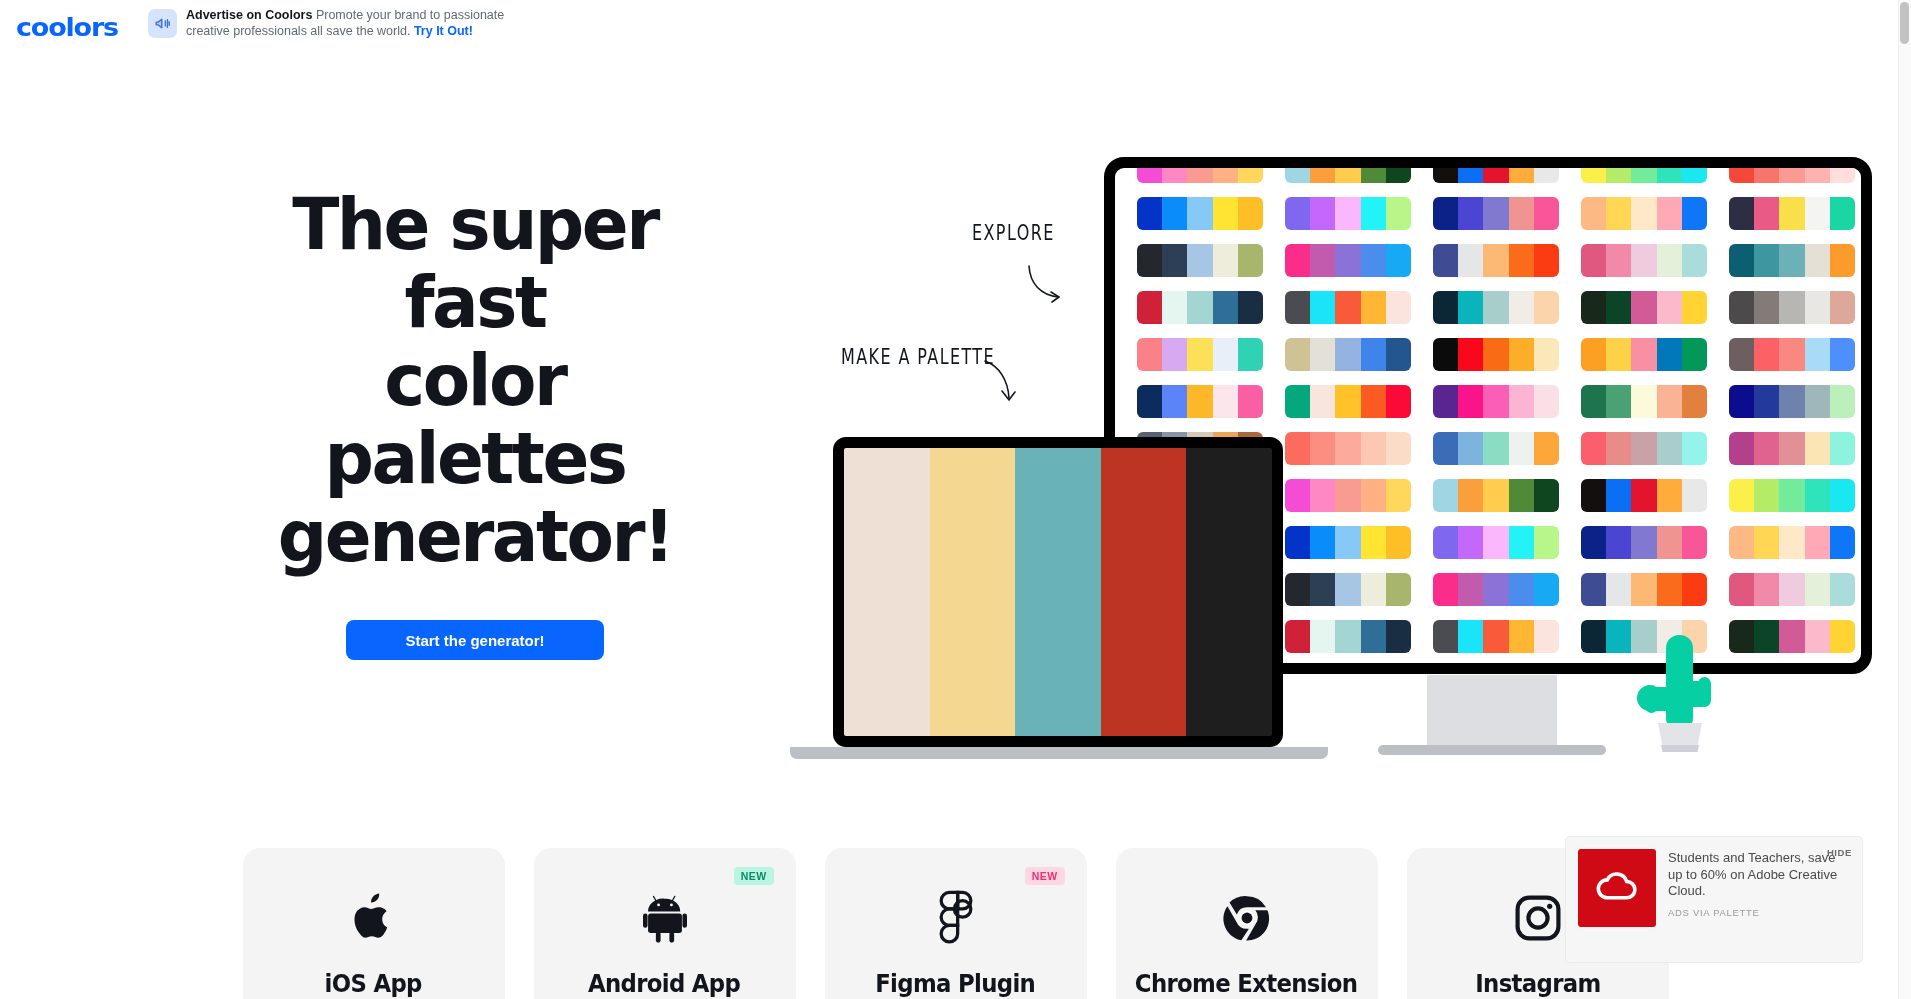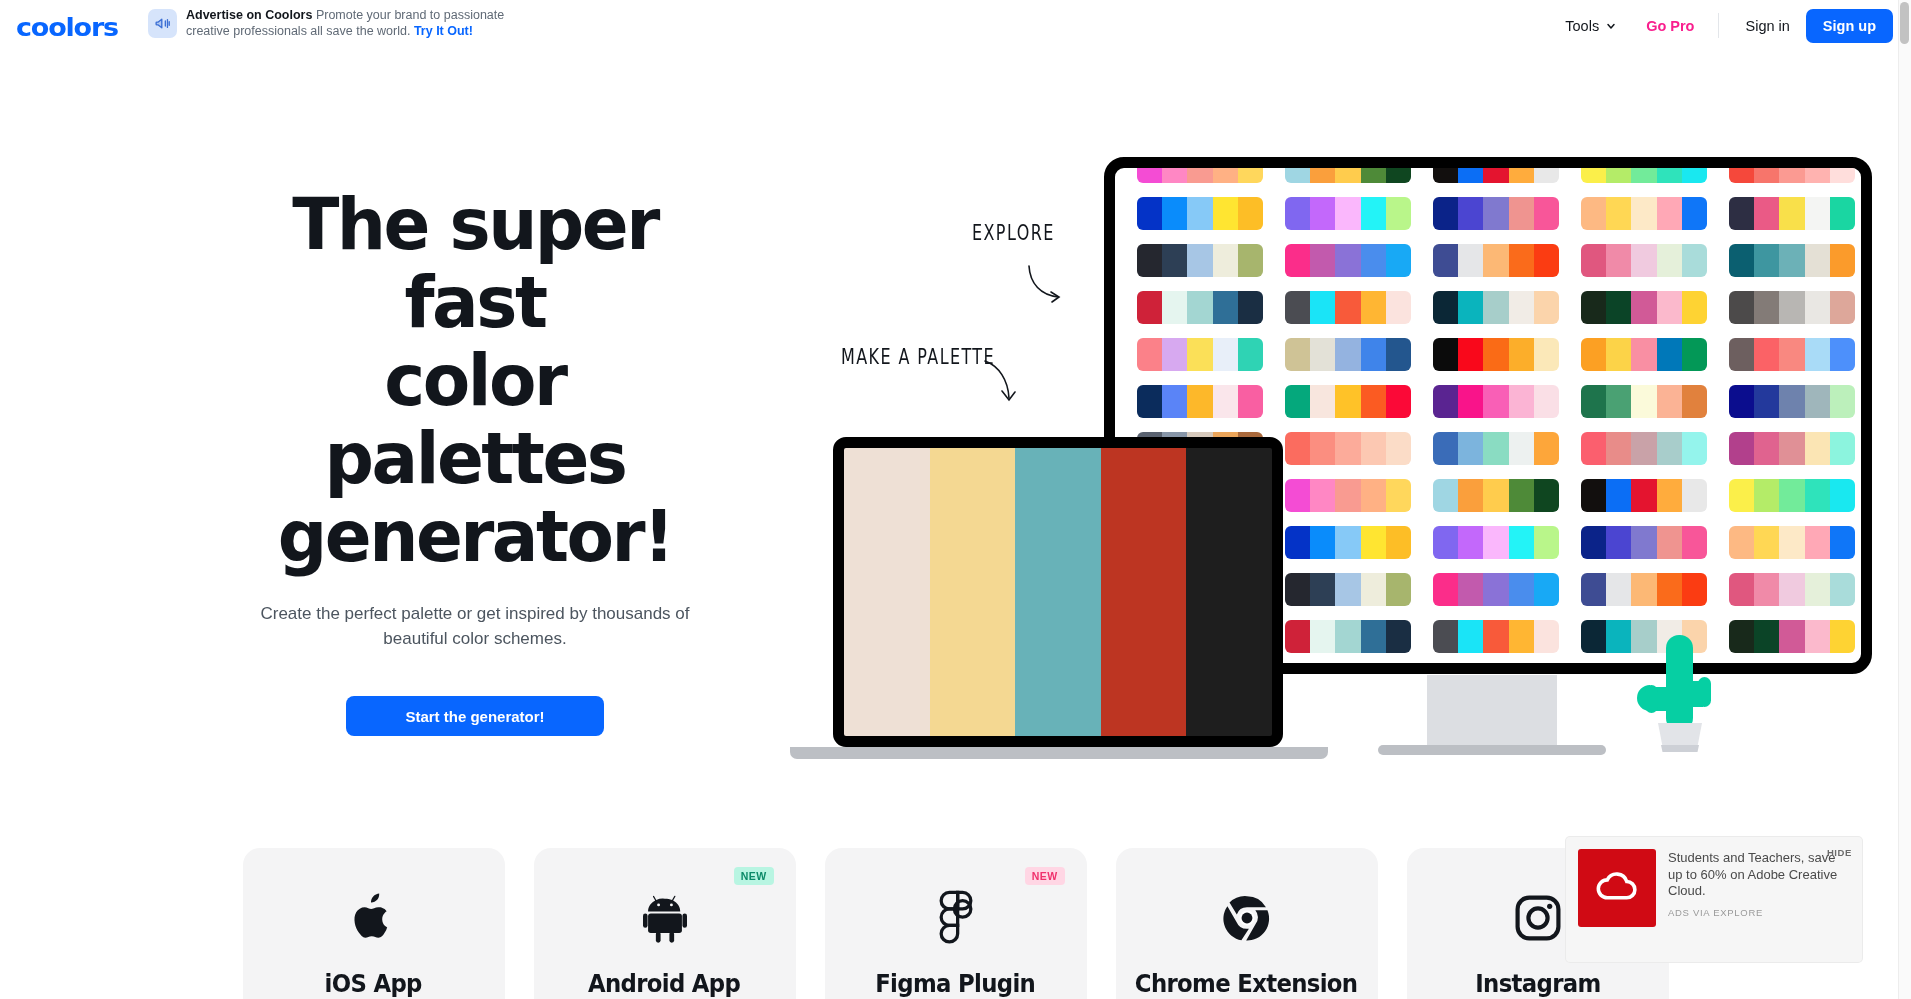--- a/index.html
+++ b/index.html
@@ -150,41 +150,28 @@
         <path d="M16 8.5v7M19 6.5v11M21.5 9.5v5"></path>
       </svg>
     </span>
     <div class="promo-text">
       <span class="promo-strong">Advertise on Coolors</span>
       <span>Promote your brand to passionate creative professionals all save the world.</span>
       <span class="promo-link">Try It Out!</span>
     </div>
   </div>
 
-  <div class="nav">
-    <div class="nav-tools">
-      <span>Tools</span>
-      <svg width="12" height="12" viewBox="0 0 24 24" fill="none" stroke="#12161c" stroke-width="3" stroke-linecap="round" stroke-linejoin="round">
-          <polyline points="6 9 12 16 18 9"></polyline>
-        </svg>
-    </div>
-    <div class="nav-gopro">Go Pro</div>
-    <div class="nav-div"></div>
-    <div class="nav-signin">Sign in</div>
-    <button class="nav-signup">Sign up</button>
-  </div>
 </div>
 
 <div class="hero-left">
   <h1 class="hero-title">
     <div>The super fast</div>
     <div>color palettes</div>
     <div>generator!</div>
   </h1>
-  <p class="hero-sub">Create the perfect palette or get inspired by thousands of beautiful color schemes.</p>
   <button class="btn-primary">Start the generator!</button>
 </div>
 
 <div class="hw hw-explore">EXPLORE</div>
 <svg style="position:absolute;left:1025px;top:262px;" width="40" height="45" viewBox="0 0 40 45" fill="none" stroke="#12161c" stroke-width="1.6" stroke-linecap="round">
   <path d="M4 4 C5 22, 16 33, 33 35"></path>
   <path d="M26 30 L34 35 L27 40"></path>
 </svg>
 
 <div class="hw hw-makepalette">MAKE A PALETTE</div>
@@ -728,19 +715,19 @@
   </div>
 
 <div class="ad">
   <div class="ad-img">
     <svg width="52" height="36" viewBox="0 0 64 44" fill="none" stroke="#ffffff" stroke-width="4.4">
       <path d="M20 12 a11 11 0 1 0 0 22 h24 a10 10 0 0 0 0-20 a13 13 0 0 0-24-2z"></path>
     </svg>
   </div>
   <div>
     <div class="ad-body">Students and Teachers, save up to 60% on Adobe Creative Cloud.</div>
-    <div class="ad-via">ADS VIA EXPLORE</div>
+    <div class="ad-via">ADS VIA PALETTE</div>
   </div>
   <div class="ad-hide">HIDE</div>
 </div>
 
 <div class="scrollbar-track"></div>
 <div class="scrollbar-thumb"></div>
 
 </body></html>

